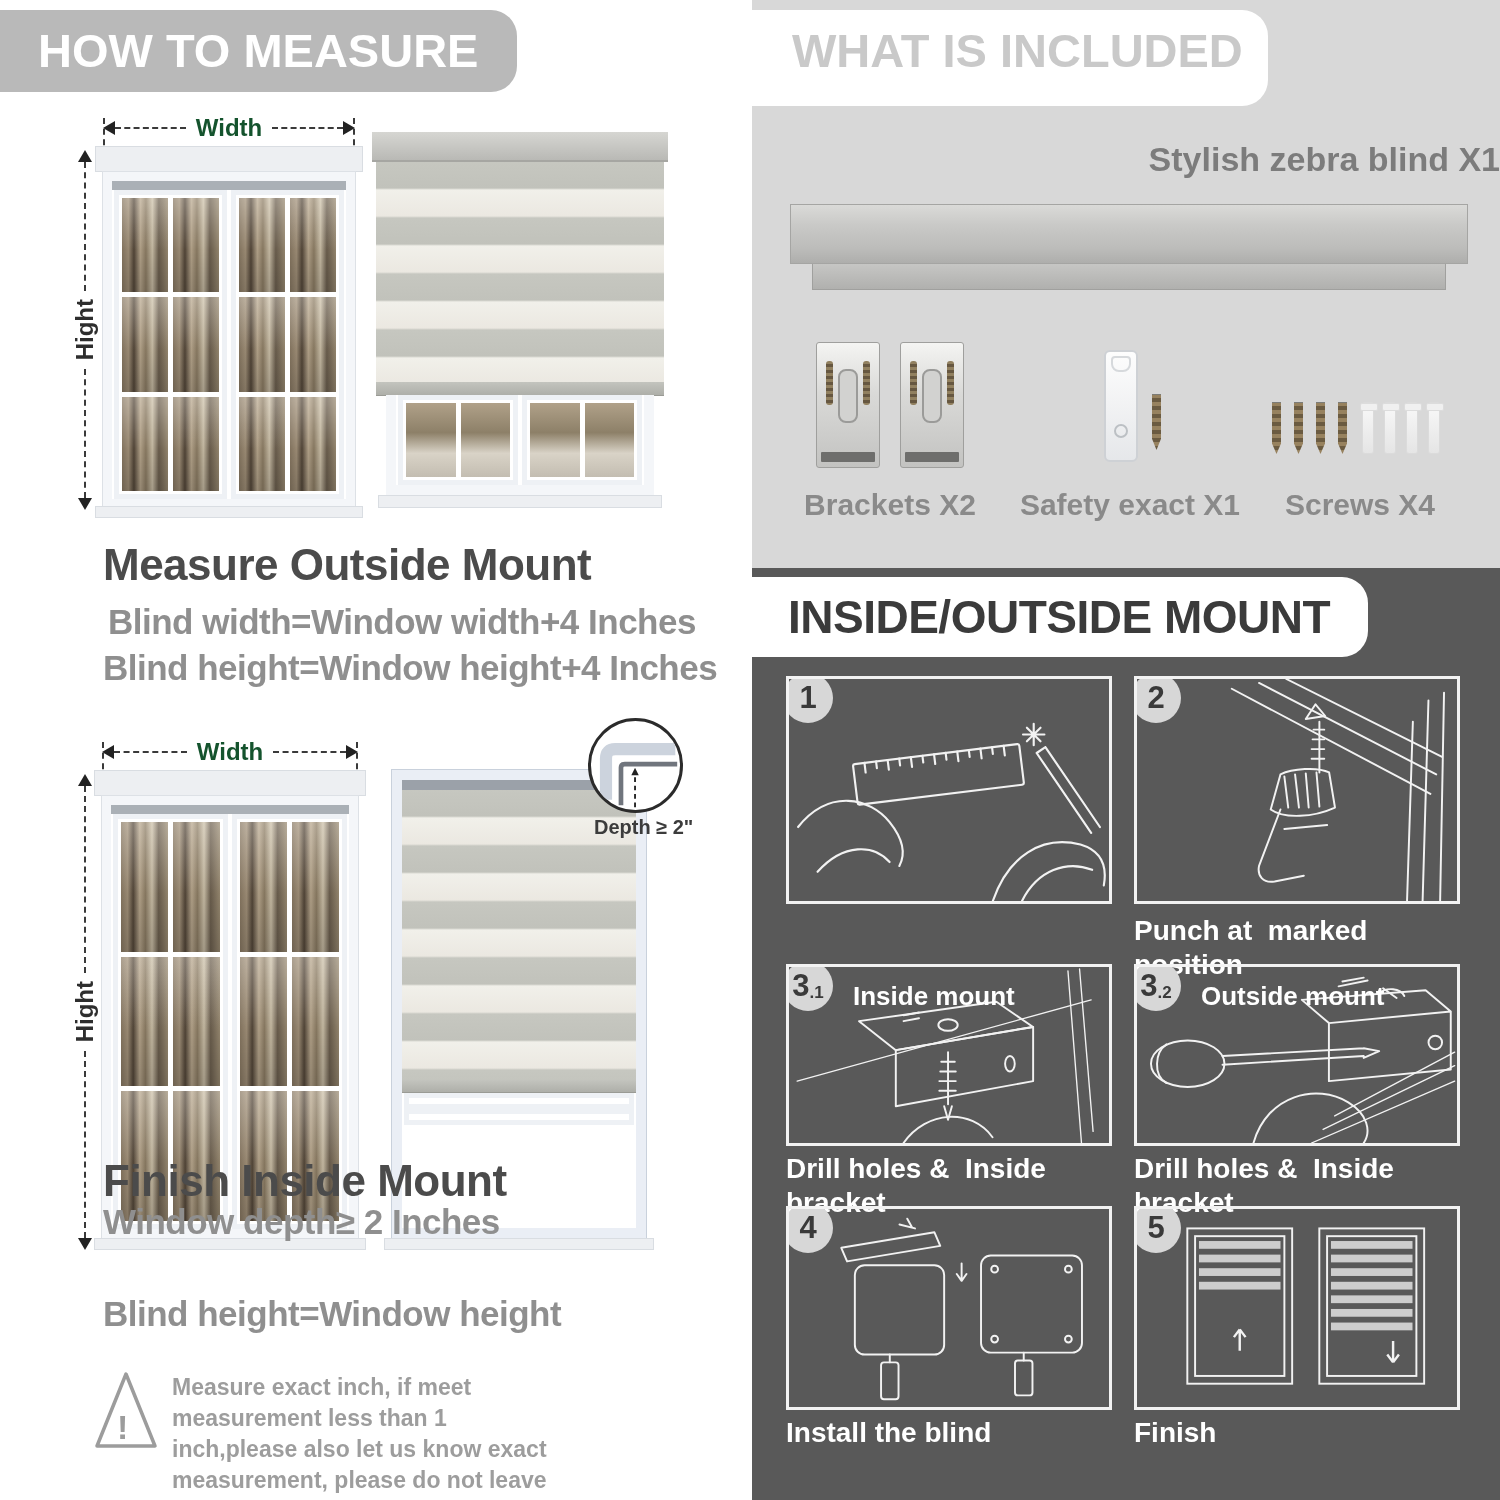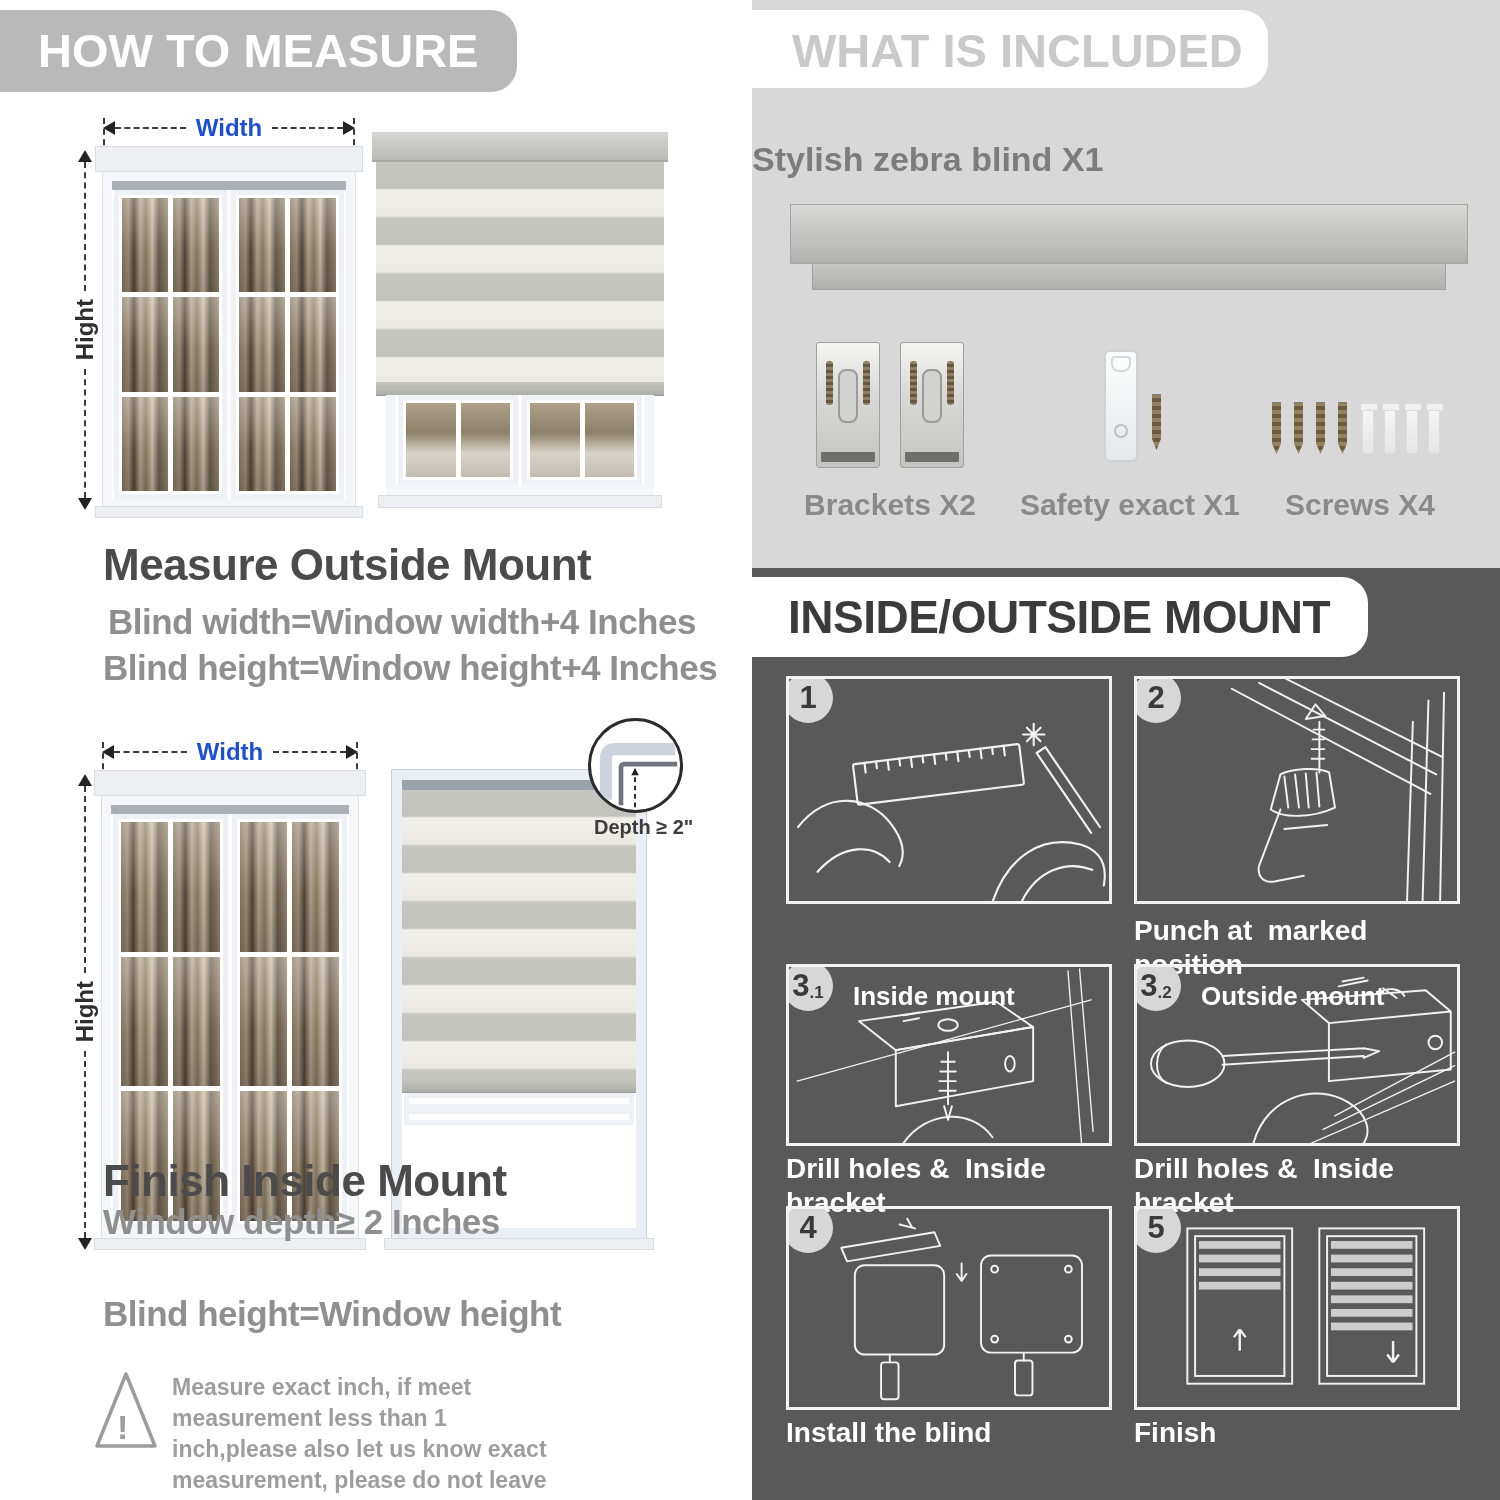--- a/index.html
+++ b/index.html
@@ -10,21 +10,21 @@
   
   .ban-left{left:0;top:10px;width:517px;height:82px;background:#b9b9b9;
     border-radius:0 26px 26px 0;color:#fff;font-size:47px;font-weight:bold;
     line-height:82px;padding-left:38px;box-sizing:border-box;letter-spacing:0;}
   .h-title{font-size:44px;font-weight:bold;color:#4b4b4b;letter-spacing:-0.5px;}
   .h-line{font-size:35px;font-weight:bold;color:#8f8f8f;letter-spacing:-0.5px;}
 
   
   .harrow{display:flex;align-items:center;height:24px;}
   .harrow .ln{flex:1;height:0;border-top:2px dashed #3a3a3a;}
-  .harrow .lbl{padding:0 10px;font-size:24px;font-weight:bold;color:#1d4ed8;background:#fff;}
+  .harrow .lbl{padding:0 10px;font-size:24px;font-weight:bold;color:#14532d;background:#fff;}
   .ah{width:0;height:0;border-top:7px solid transparent;border-bottom:7px solid transparent;}
   .ah.l{border-right:12px solid #222;}
   .ah.r{border-left:12px solid #222;}
   .varrow{display:flex;flex-direction:column;align-items:center;width:26px;}
   .varrow .ln{width:0;flex:1;border-left:2px dashed #3a3a3a;}
   .av{width:0;height:0;border-left:7px solid transparent;border-right:7px solid transparent;}
   .av.u{border-bottom:12px solid #222;}
   .av.d{border-top:12px solid #222;}
   .vlabel{writing-mode:vertical-rl;transform:rotate(180deg);font-size:24px;font-weight:bold;
     color:#2e2e2e;background:#fff;padding:8px 1px;}
@@ -59,23 +59,23 @@
 
   .depth-circle{width:95px;height:95px;border-radius:50%;border:3px solid #2b2b2b;background:#fff;
      box-sizing:border-box;overflow:hidden;z-index:5;}
   .depth-lbl{font-size:20px;font-weight:bold;color:#3c3c3c;}
 
   .warn-text{font-size:23px;font-weight:bold;color:#9d9d9d;line-height:31px;width:392px;}
   .warn-bang{font-size:34px;font-weight:bold;color:#9c9c9c;}
 
   
   .panel-light{left:752px;top:0;width:748px;height:568px;background:#d8d8d8;}
-  .ban-incl{left:752px;top:10px;width:516px;height:78px;background:#fff;border-radius:0 26px 26px 0;
+  .ban-incl{left:752px;top:10px;width:516px;height:96px;background:#fff;border-radius:0 26px 26px 0;
     color:#c9c9c9;font-size:47px;font-weight:bold;line-height:82px;padding-left:40px;box-sizing:border-box;}
-  .stylish{left:752px;top:140px;width:748px;text-align:left;font-size:34px;font-weight:bold;color:#7c7c7c;}
+  .stylish{left:752px;top:140px;width:748px;text-align:right;font-size:34px;font-weight:bold;color:#7c7c7c;}
   .headrail{background:linear-gradient(180deg,#dadad8 0%,#c9c9c7 35%,#bcbcba 75%,#aeaeac 100%);
     border:1px solid #a5a5a3;box-sizing:border-box;}
   .headrail-lip{background:linear-gradient(180deg,#c6c6c4,#b0b0ae);border:1px solid #a0a09e;border-top:none;box-sizing:border-box;}
   .item-lbl{font-size:30px;font-weight:bold;color:#8a8a8a;text-align:center;}
 
   .bracket{width:64px;height:126px;background:linear-gradient(180deg,#f4f4f2 0%,#dadad8 40%,#c3c3c1 100%);
     border:1px solid #9f9f9d;border-radius:3px;box-sizing:border-box;position:absolute;}
   .bracket .slot{position:absolute;left:50%;top:26px;transform:translateX(-50%);width:16px;height:50px;
     border:2px solid #9b9b99;border-radius:8px;background:#d2d2d0;}
   .bracket .scr{position:absolute;top:18px;width:7px;height:44px;border-radius:3px;

